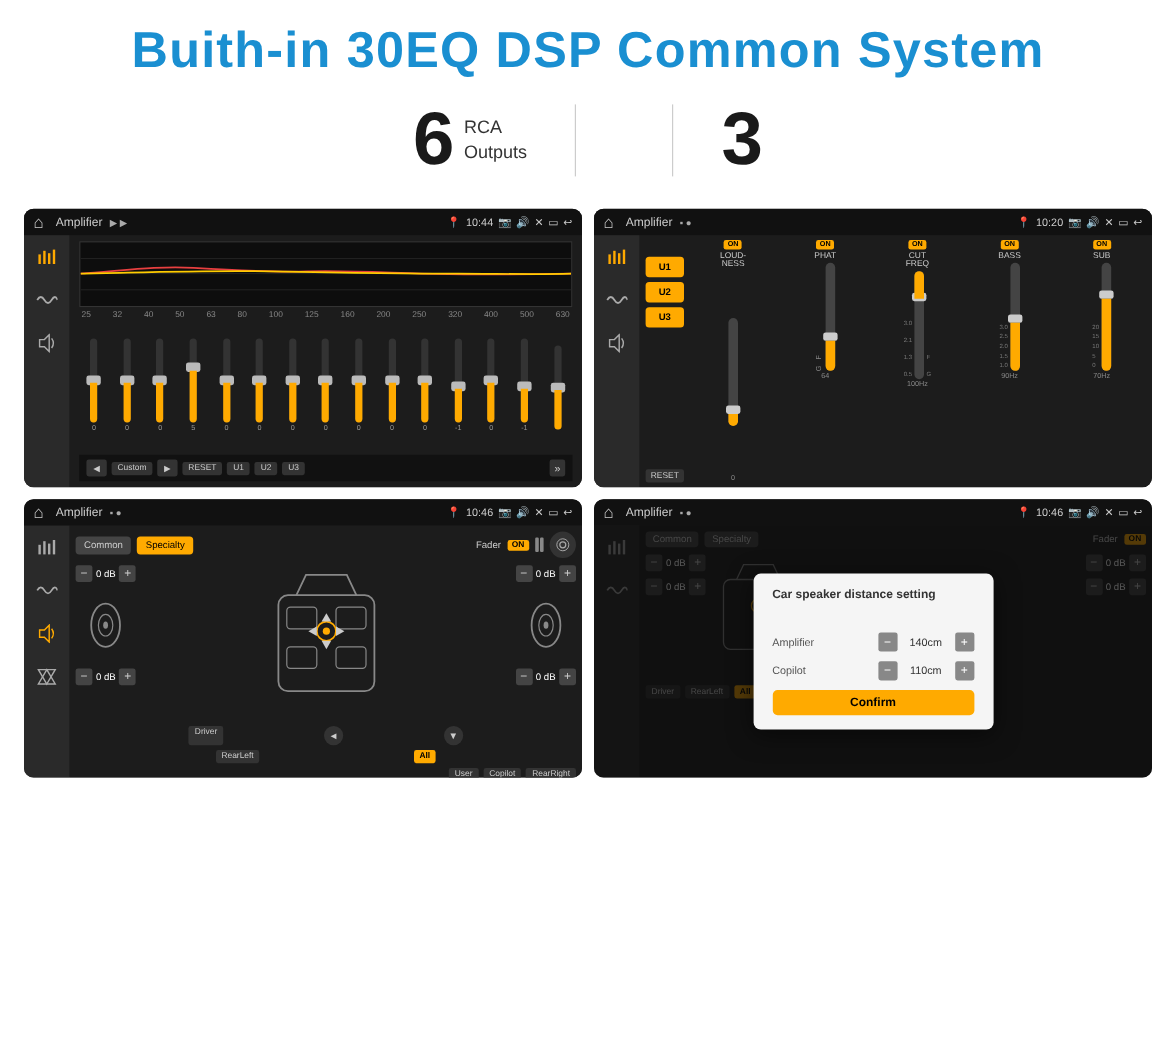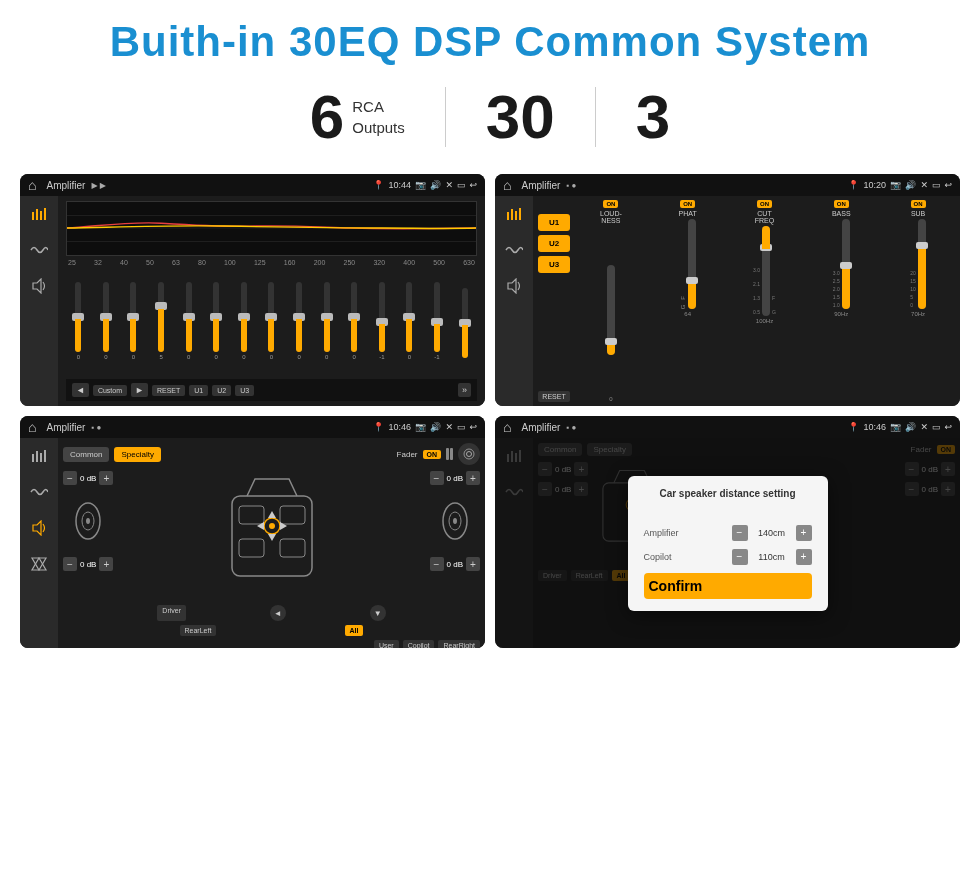--- a/index.html
+++ b/index.html
@@ -318,21 +318,21 @@
       border-radius: 6px;
       padding: 12px 16px;
       width: 200px;
       box-shadow: 0 4px 20px rgba(0,0,0,0.5);
     }
     .dialog-title {
       font-size: 10px;
       font-weight: bold;
       color: #333;
       margin-bottom: 26px;
-      text-align: center;
+      text-align: left;
     }
     .dialog-row {
       display: flex;
       align-items: center;
       justify-content: space-between;
       margin-bottom: 8px;
     }
     .dialog-label {
       font-size: 9px;
       color: #555;
@@ -366,24 +366,24 @@
       color: #fff;
       font-size: 10px;
       display: flex;
       align-items: center;
       justify-content: center;
       border-radius: 2px;
     }
     .dialog-confirm-btn {
       background: #ffaa00;
       color: #000;
-      font-size: 14px;
+      font-size: 10px;
       font-weight: bold;
       padding: 5px;
-      text-align: left;
+      text-align: center;
       border-radius: 4px;
       margin-top: 8px;
       width: 100%;
     }
 
     
     svg.eq-curve {
       width: 100%;
       height: 100%;
     }
@@ -405,21 +405,20 @@
   <h1>Buith-in 30EQ DSP Common System</h1>
 </div>
 
 <div class="stats-row">
   <div class="stat-item">
     <span class="stat-number">6</span>
     <span class="stat-text">RCA<br>Outputs</span>
   </div>
   <div class="stat-divider"></div>
   <div class="stat-item">
-    <span class="stat-number">30</span>
   </div>
   <div class="stat-divider"></div>
   <div class="stat-item">
     <span class="stat-number">3</span>
   </div>
 </div>
 
 <div class="screens-grid">
 
   <div class="screen-card">

